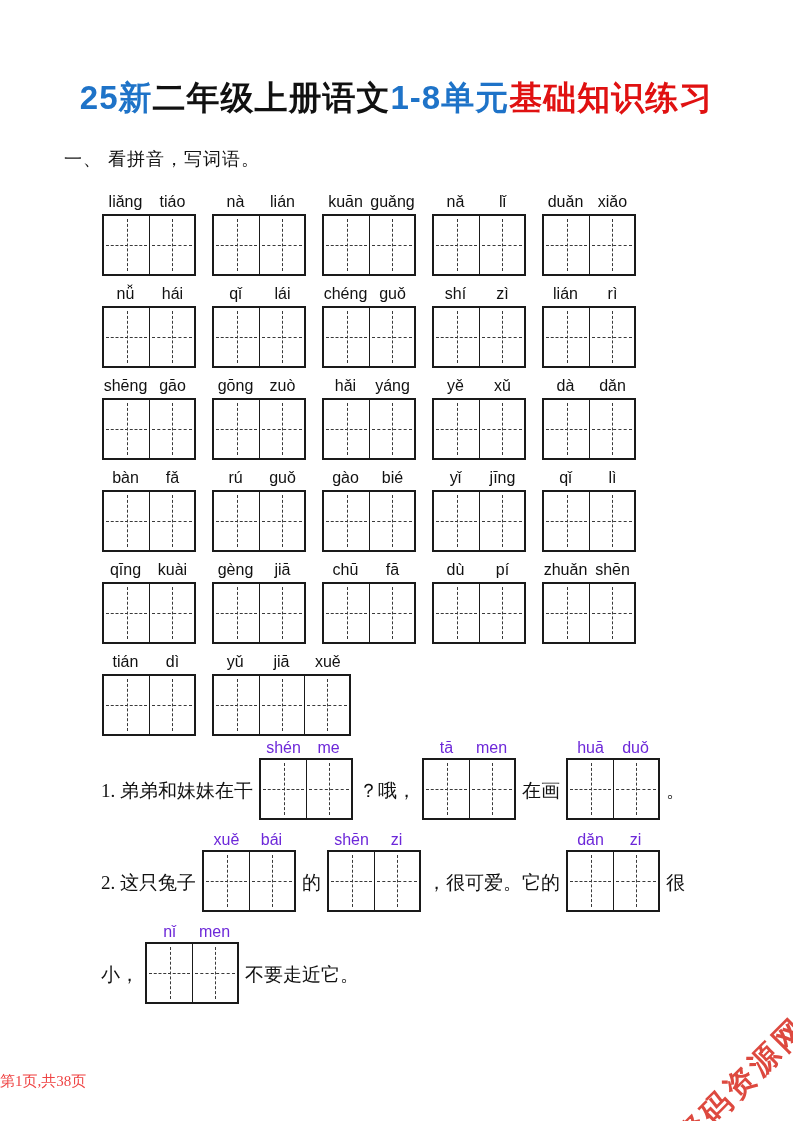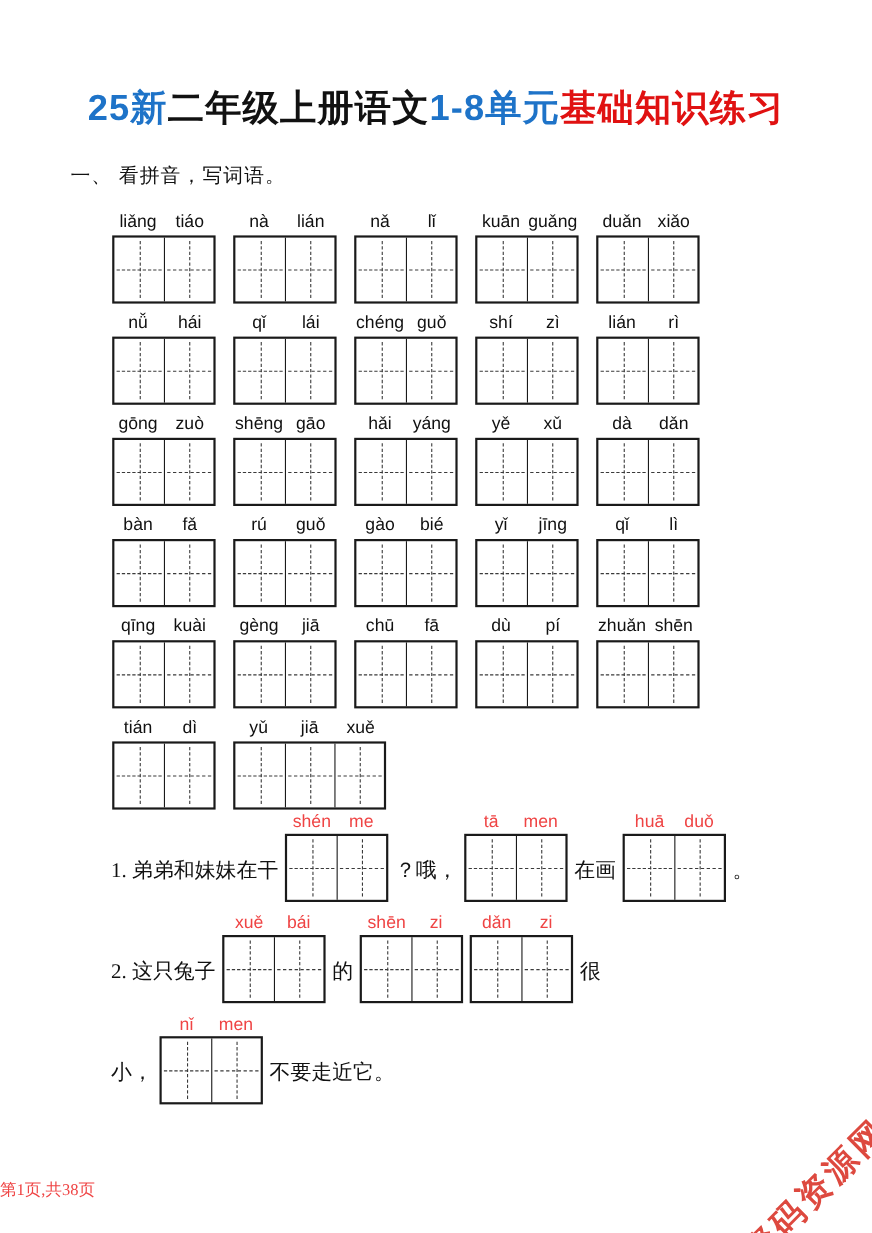--- a/index.html
+++ b/index.html
@@ -55,21 +55,21 @@
     font-size:19px;
     font-family:"Liberation Serif","DejaVu Serif",serif;
     font-weight:normal;
     margin:0 3px;
     white-space:nowrap;
     padding-top:4px;
   }
   .sent-box{position:relative;display:inline-flex;border:2px solid #1a1a1a;background:#fff;margin:0 3px;}
   .sent-pinyin{
     position:absolute;top:-22px;left:0;width:100%;
-    display:flex;height:22px;line-height:20px;font-size:16px;color:#ef4444;
+    display:flex;height:22px;line-height:20px;font-size:16px;color:#6d28d9;
   }
   .sent-pinyin span{flex:1;text-align:center;white-space:nowrap;}
   
   .footer{
     position:absolute;left:0;right:0;bottom:30px;
     text-align:left;font-size:15px;color:#ef4444;
     font-family:"Liberation Serif","DejaVu Serif",serif;
   }
   .watermark{
     position:absolute;right:-34px;bottom:18px;
@@ -101,34 +101,34 @@
             <div class="cell"></div>
           </div></div>
         <div class="word-group"><div class="pinyin-row">
             <span>nà</span>
             <span>lián</span>
           </div><div class="grid-box">
             <div class="cell"></div>
             <div class="cell"></div>
           </div></div>
         <div class="word-group"><div class="pinyin-row">
+            <span>kuān</span>
+            <span>guǎng</span>
+          </div><div class="grid-box">
+            <div class="cell"></div>
+            <div class="cell"></div>
+          </div></div>
+        <div class="word-group"><div class="pinyin-row">
             <span>nǎ</span>
             <span>lǐ</span>
           </div><div class="grid-box">
             <div class="cell"></div>
             <div class="cell"></div>
           </div></div>
         <div class="word-group"><div class="pinyin-row">
-            <span>kuān</span>
-            <span>guǎng</span>
-          </div><div class="grid-box">
-            <div class="cell"></div>
-            <div class="cell"></div>
-          </div></div>
-        <div class="word-group"><div class="pinyin-row">
             <span>duǎn</span>
             <span>xiǎo</span>
           </div><div class="grid-box">
             <div class="cell"></div>
             <div class="cell"></div>
           </div></div>
       </div>
       <div class="word-row">
         <div class="word-group"><div class="pinyin-row">
             <span>nǚ</span>
@@ -161,29 +161,29 @@
         <div class="word-group"><div class="pinyin-row">
             <span>lián</span>
             <span>rì</span>
           </div><div class="grid-box">
             <div class="cell"></div>
             <div class="cell"></div>
           </div></div>
       </div>
       <div class="word-row">
         <div class="word-group"><div class="pinyin-row">
+            <span>shēng</span>
+            <span>gāo</span>
+          </div><div class="grid-box">
+            <div class="cell"></div>
+            <div class="cell"></div>
+          </div></div>
+        <div class="word-group"><div class="pinyin-row">
             <span>gōng</span>
             <span>zuò</span>
-          </div><div class="grid-box">
-            <div class="cell"></div>
-            <div class="cell"></div>
-          </div></div>
-        <div class="word-group"><div class="pinyin-row">
-            <span>shēng</span>
-            <span>gāo</span>
           </div><div class="grid-box">
             <div class="cell"></div>
             <div class="cell"></div>
           </div></div>
         <div class="word-group"><div class="pinyin-row">
             <span>hǎi</span>
             <span>yáng</span>
           </div><div class="grid-box">
             <div class="cell"></div>
             <div class="cell"></div>
@@ -340,20 +340,21 @@
         </div>
         <span class="stext">的</span>
         <div class="sent-box">
           <div class="sent-pinyin">
             <span>shēn</span>
             <span>zi</span>
           </div>
           <div class="cell"></div>
           <div class="cell"></div>
         </div>
+        <span class="stext">，很可爱。它的</span>
         <div class="sent-box">
           <div class="sent-pinyin">
             <span>dǎn</span>
             <span>zi</span>
           </div>
           <div class="cell"></div>
           <div class="cell"></div>
         </div>
         <span class="stext">很</span>
       </div>

